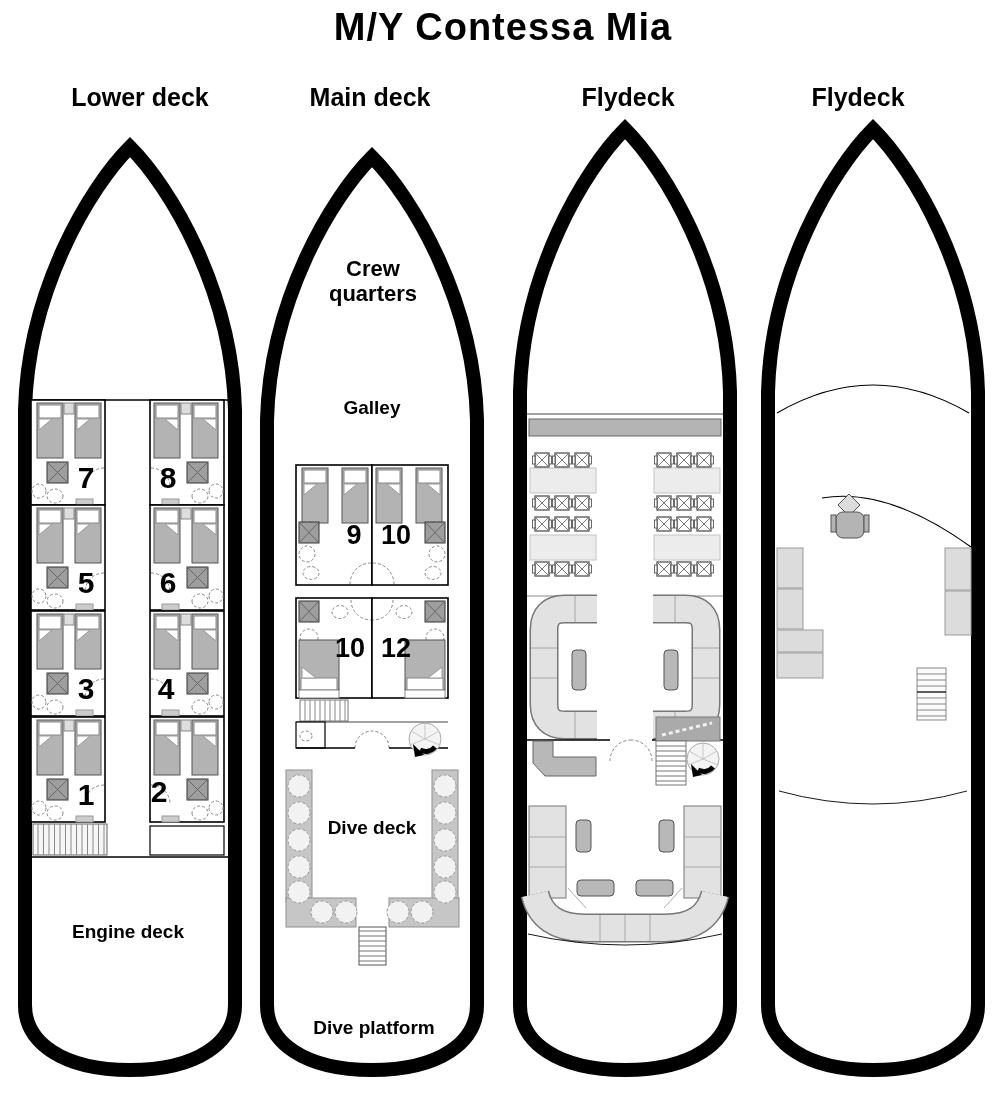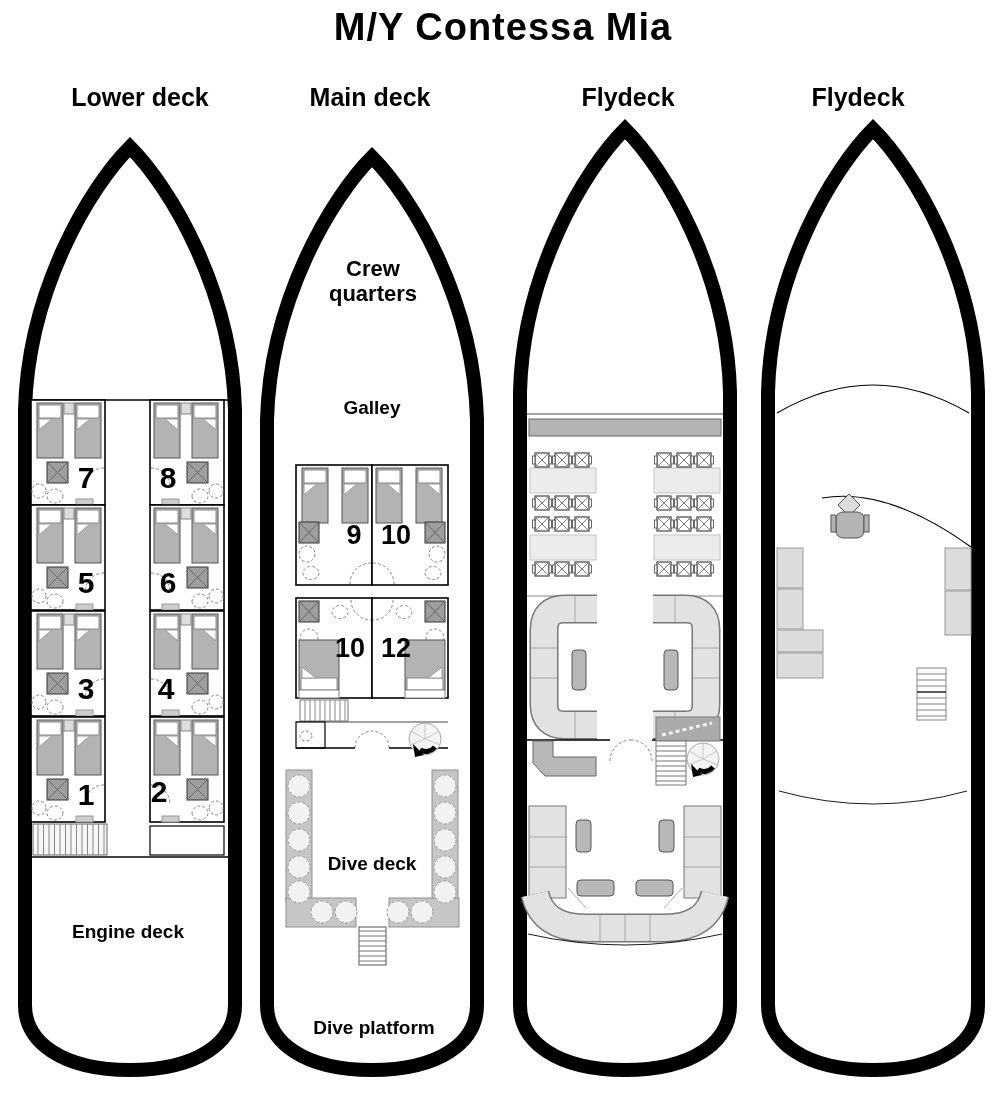--- a/index.html
+++ b/index.html
@@ -263,16 +263,16 @@
 
 <div class="lbl room" style="left:128px;top:932px;width:150px;">Engine deck</div>
 <div class="lbl room-sm" style="left:373px;top:282px;width:120px;">Crew quarters</div>
 <div class="lbl room" style="left:372px;top:408px;width:150px;">Galley</div>
 
 <div class="lbl cabm" style="left:354px;top:535px;">9</div>
 <div class="lbl cabm" style="left:396px;top:535px;">10</div>
 <div class="lbl cabm" style="left:350px;top:648px;">10</div>
 <div class="lbl cabm" style="left:396px;top:648px;">12</div>
 
-<div class="lbl room" style="left:372px;top:828px;width:90px;margin-top:36px;">Dive deck</div>
+<div class="lbl room" style="left:372px;top:828px;width:90px;">Dive deck</div>
 <div class="lbl room" style="left:374px;top:1012px;width:150px;margin-top:16px;">Dive platform</div>
 
 </div>
 
 </body></html>

